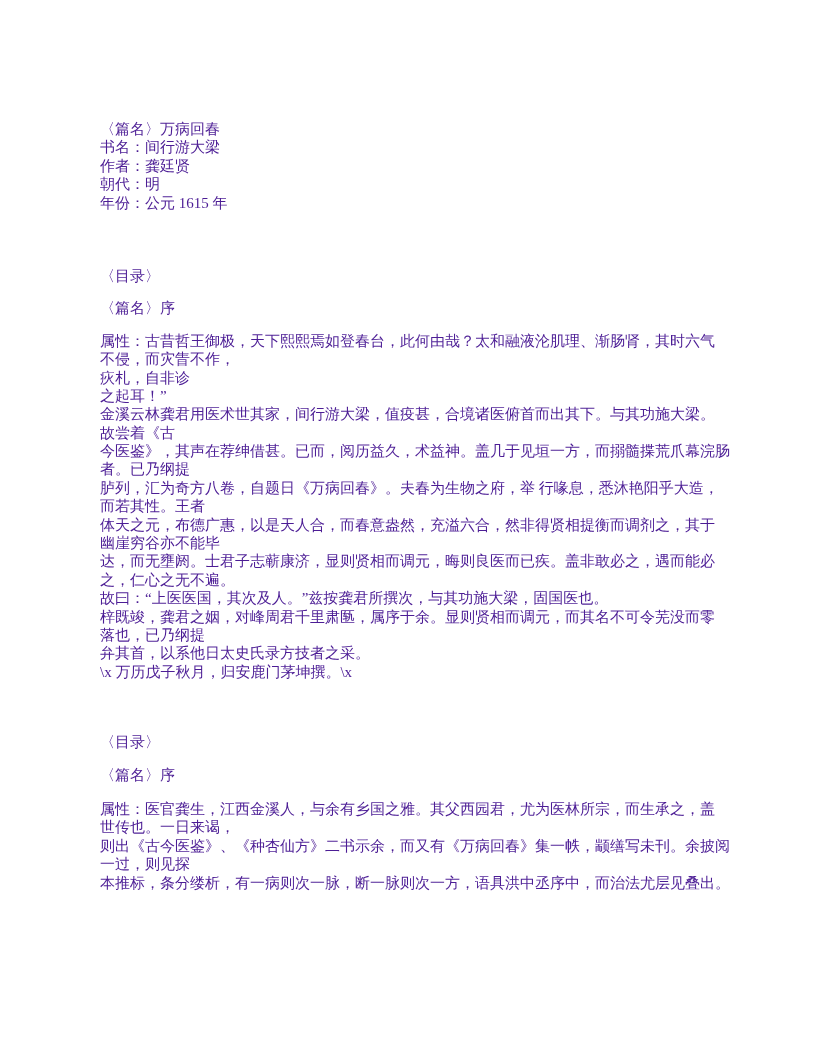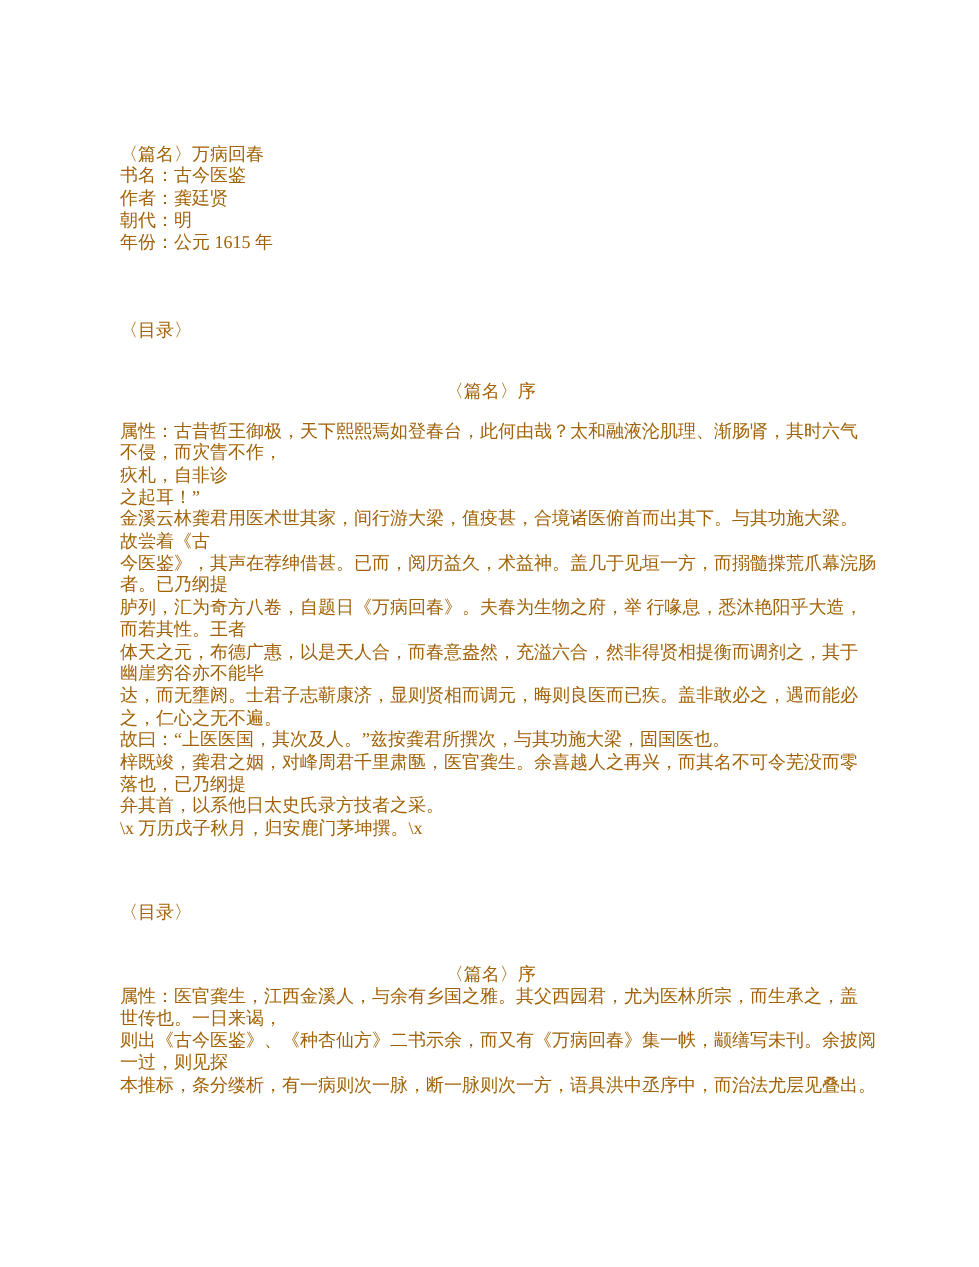--- a/index.html
+++ b/index.html
@@ -6,51 +6,51 @@
     margin: 0;
     padding: 0;
     background: #ffffff;
   }
   .page {
     position: relative;
     width: 816px;
     height: 1056px;
     background: #ffffff;
     overflow: hidden;
-    color: #a16207;
+    color: #4c1d95;
     font-family: "Liberation Serif", "DejaVu Serif", serif;
   }
   .content {
     position: absolute;
     top: 120px;
     left: 100px;
     width: 618px;
     font-size: 15px;
     line-height: 18.4px;
   }
   .line {
     white-space: pre;
     height: 18.4px;
   }
   .block { margin: 0; }
   .gap-toc1   { margin-top: 55px; }
-  .gap-one    { margin-top: 33px; text-align: center; }
+  .gap-one    { margin-top: 14px; }
   .gap-para1  { margin-top: 14px; }
   .gap-toc2   { margin-top: 52px; }
-  .gap-para2  { }
+  .gap-para2  { margin-top: 16px; }
 </style>
 </head>
 <body>
 
 <div class="page">
   <div class="content">
 
     <div class="block">
         <div class="line">〈篇名〉万病回春</div>
-        <div class="line">书名：古今医鉴</div>
+        <div class="line">书名：间行游大梁</div>
         <div class="line">作者：龚廷贤</div>
         <div class="line">朝代：明</div>
         <div class="line">年份：公元 1615 年</div>
       </div>
 
     <div class="line gap-toc1">〈目录〉</div>
 
     <div class="line gap-one">〈篇名〉序</div>
 
     <div class="block gap-para1">
@@ -62,21 +62,21 @@
         <div class="line">故尝着《古</div>
         <div class="line">今医鉴》，其声在荐绅借甚。已而，阅历益久，术益神。盖几于见垣一方，而搦髓揲荒爪幕浣肠</div>
         <div class="line">者。已乃纲提</div>
         <div class="line">胪列，汇为奇方八卷，自题日《万病回春》。夫春为生物之府，举 行喙息，悉沐艳阳乎大造，</div>
         <div class="line">而若其性。王者</div>
         <div class="line">体天之元，布德广惠，以是天人合，而春意盎然，充溢六合，然非得贤相提衡而调剂之，其于</div>
         <div class="line">幽崖穷谷亦不能毕</div>
         <div class="line">达，而无壅阏。士君子志蕲康济，显则贤相而调元，晦则良医而已疾。盖非敢必之，遇而能必</div>
         <div class="line">之，仁心之无不遍。</div>
         <div class="line">故曰：“上医医国，其次及人。”兹按龚君所撰次，与其功施大梁，固国医也。</div>
-        <div class="line">梓既竣，龚君之姻，对峰周君千里肃匦，医官龚生。余喜越人之再兴，而其名不可令芜没而零</div>
+        <div class="line">梓既竣，龚君之姻，对峰周君千里肃匦，属序于余。显则贤相而调元，而其名不可令芜没而零</div>
         <div class="line">落也，已乃纲提</div>
         <div class="line">弁其首，以系他日太史氏录方技者之采。</div>
         <div class="line">\x 万历戊子秋月，归安鹿门茅坤撰。\x</div>
       </div>
 
     <div class="line gap-toc2">〈目录〉</div>
 
     <div class="line gap-one">〈篇名〉序</div>
 
     <div class="block gap-para2">

